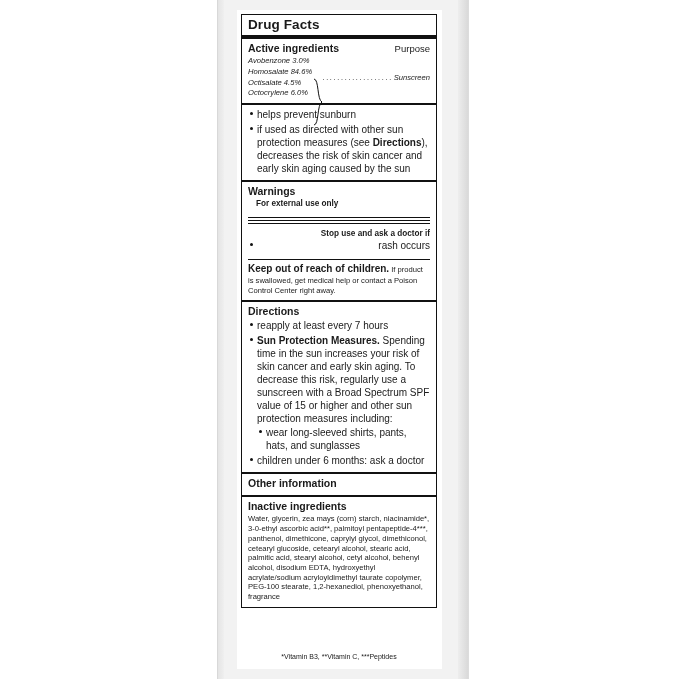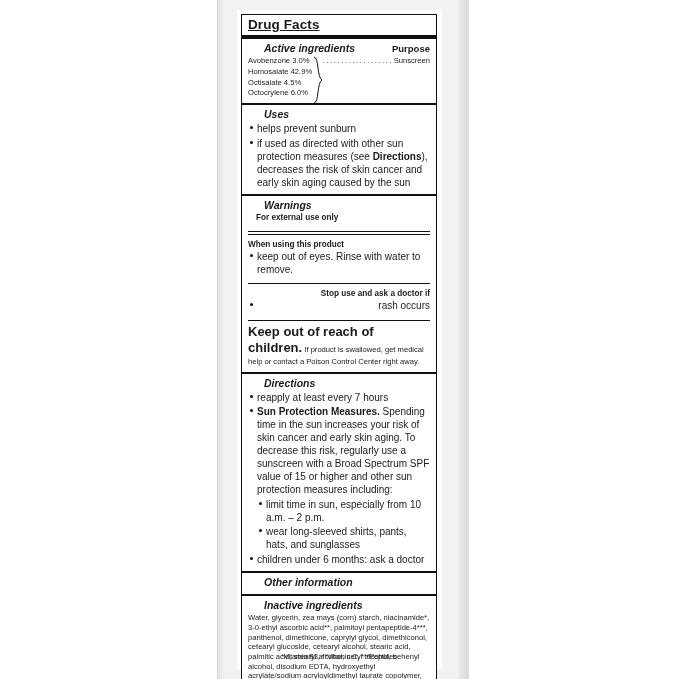--- a/index.html
+++ b/index.html
@@ -36,44 +36,43 @@
   }
 
   .sec{padding:3px 6px 4px 6px;}
   .rule-thick{height:4px;background:#111;margin:0;}
   .rule-mid{height:2px;background:#111;margin:0;}
   .rule-hair{height:1px;background:#111;margin:2px 6px 2px 6px;}
 
   h1.title{
     font-size:13.5px;font-weight:bold;margin:2px 0 3px 0;padding:0 6px;
     letter-spacing:0.1px;
-    text-decoration:underline;
   }
   h2{
-    font-size:10.5px;font-weight:bold;font-style:italic;margin:0 0 2px 16px;
+    font-size:10.5px;font-weight:bold;margin:0 0 2px 0;
   }
   .hdr-row{display:flex;justify-content:space-between;align-items:baseline;}
-  .purpose{font-size:9.5px;font-weight:bold;font-style:normal;}
+  .purpose{font-size:9.5px;font-weight:normal;font-style:normal;}
   .bold{font-weight:bold;}
   .sub{font-size:8.2px;font-weight:bold;margin:2px 0 1px 0;}
   p{margin:0 0 1px 0;font-size:7.6px;line-height:1.28;}
 
   ul{margin:0;padding:0;list-style:none;}
   li{
     position:relative;padding-left:9px;font-size:10px;line-height:1.3;
     margin-bottom:1.5px;
   }
   li:before{
     content:"";position:absolute;left:2px;top:4px;width:3px;height:3px;
     border-radius:50%;background:#111;
   }
   li.sub-li{padding-left:9px;margin-left:9px;}
 
   
-  .ai-wrap{display:flex;align-items:flex-start;}
+  .ai-wrap{display:flex;align-items:center;font-style:italic;}
   .ai-list{font-size:7.6px;line-height:1.42;flex:0 0 auto;}
   .ai-brace{
     position:relative;width:10px;margin-left:1px;
   }
   .ai-brace svg{position:absolute;left:0;top:0;}
   .ai-dots{
     flex:1 1 auto;display:flex;align-items:center;justify-content:flex-end;
     font-size:7.6px;white-space:nowrap;overflow:hidden;padding-bottom:1px;
   }
   .dots{
@@ -100,77 +99,69 @@
     <div class="rule-thick"></div>
 
     <div class="sec">
       <div class="hdr-row">
         <h2>Active ingredients</h2>
         <span class="purpose">Purpose</span>
       </div>
       <div class="ai-wrap">
         <div class="ai-list">
           <div>Avobenzone 3.0%</div>
-          <div>Homosalate 42.9%</div>
+          <div>Homosalate 84.6%</div>
           <div>Octisalate 4.5%</div>
           <div>Octocrylene 6.0%</div>
         </div>
         <div class="ai-brace">
           <svg width="10" height="48" viewBox="0 0 10 48" fill="none" stroke="#111" stroke-width="1">
             <path d="M1,1 C6,1 4,22 9,24 C4,26 6,47 1,47"></path>
           </svg>
         </div>
         <div class="ai-dots">
           <span class="dots">....................</span>
           <span>Sunscreen</span>
         </div>
       </div>
     </div>
     <div class="rule-mid"></div>
 
     <div class="sec">
-      <h2>Uses</h2>
       <ul>
         <li>helps prevent sunburn</li>
         <li>if used as directed with other sun protection measures (see <span class="bold">Directions</span>), decreases the risk of skin cancer and early skin aging caused by the sun</li>
       </ul>
     </div>
     <div class="rule-mid"></div>
 
     <div class="sec">
       <h2>Warnings</h2>
       <p class="bold" style="font-size:8.2px;padding-left:8px;">For external use only</p>
     </div>
     <div class="rule-hair"></div>
     <div class="rule-hair"></div>
-    <div class="sec" style="padding-top:1px;">
-      <div class="sub">When using this product</div>
-      <ul>
-        <li>keep out of eyes. Rinse with water to remove.</li>
-      </ul>
-    </div>
     <div class="rule-hair"></div>
     <div class="sec" style="padding-top:1px;text-align:right;">
       <div class="sub">Stop use and ask a doctor if</div>
       <ul>
         <li>rash occurs</li>
       </ul>
     </div>
     <div class="rule-hair"></div>
     <div class="sec" style="padding-top:1px;">
-      <p><span class="bold" style="font-size:13px;">Keep out of reach of children.</span><span> If product is swallowed, get medical help or contact a Poison Control Center right away.</span></p>
+      <p><span class="bold" style="font-size:10px;">Keep out of reach of children.</span><span> If product is swallowed, get medical help or contact a Poison Control Center right away.</span></p>
     </div>
     <div class="rule-mid"></div>
 
     <div class="sec">
       <h2>Directions</h2>
       <ul>
         <li>reapply at least every 7 hours</li>
         <li><span class="bold">Sun Protection Measures.</span><span> Spending time in the sun increases your risk of skin cancer and early skin aging. To decrease this risk, regularly use a sunscreen with a Broad Spectrum SPF value of 15 or higher and other sun protection measures including:</span></li>
-        <li class="sub-li">limit time in sun, especially from 10 a.m. – 2 p.m.</li>
         <li class="sub-li">wear long-sleeved shirts, pants, hats, and sunglasses</li>
         <li>children under 6 months: ask a doctor</li>
       </ul>
     </div>
     <div class="rule-mid"></div>
 
     <div class="sec">
       <h2>Other information</h2>
     </div>
     <div class="rule-mid"></div>

